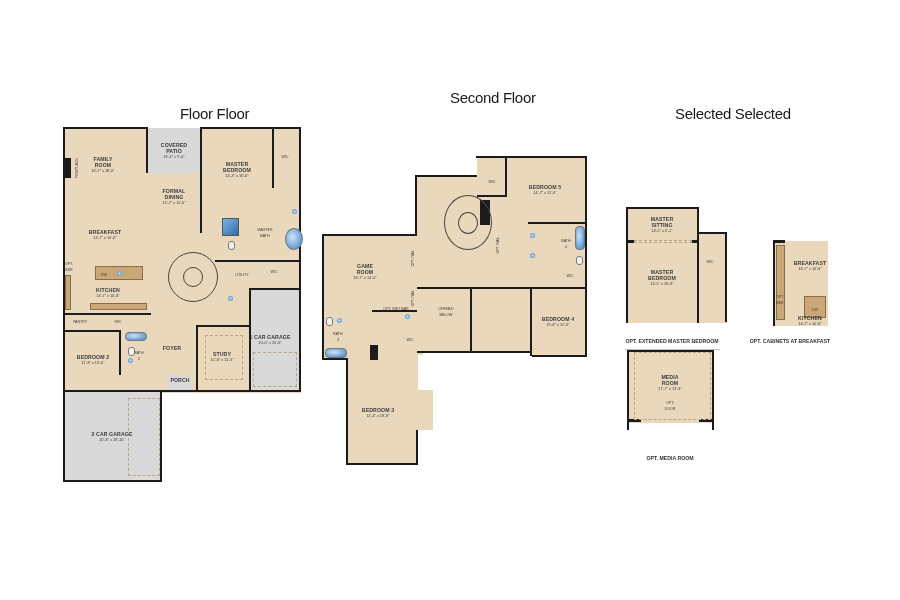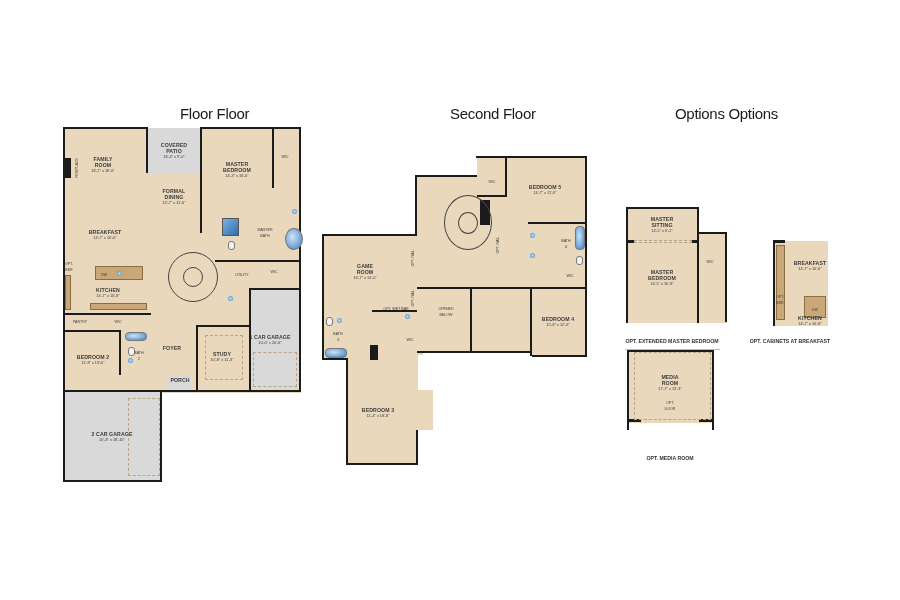--- a/index.html
+++ b/index.html
@@ -21,22 +21,22 @@
   .sink{position:absolute;width:5px;height:5px;border-radius:50%;background:radial-gradient(circle,#bfe0ff,#3a7cc4);}
   .toilet{position:absolute;width:5px;height:7px;border-radius:3px;background:#f4f4f4;border:1px solid #777;}
   .counter{position:absolute;background:#c9a777;border:1px solid #8a6d43;box-sizing:border-box;}
   .stair{position:absolute;border:1.5px solid #444;border-radius:50%;box-sizing:border-box;}
   .fp{position:absolute;background:#1b1b1b;}
 </style>
 </head>
 <body>
 
 <div class="heading" style="left:180px;top:105px;">Floor Floor</div>
-<div class="heading" style="left:450px;top:105px;text-align:right;">Second Floor</div>
-<div class="heading" style="left:675px;top:105px;">Options Options</div>
+<div class="heading" style="left:450px;top:89px;text-align:right;">Second Floor</div>
+<div class="heading" style="left:675px;top:105px;">Selected Selected</div>
 
 <div>
 
   <div class="room" style="left:63px;top:128px;width:238px;height:265px;"></div>
 
   <div class="garage" style="left:147px;top:128px;width:53px;height:45px;"></div>
 
   <div class="garage" style="left:251px;top:290px;width:50px;height:100px;"></div>
 
   <div class="garage" style="left:63px;top:392px;width:99px;height:90px;"></div>

